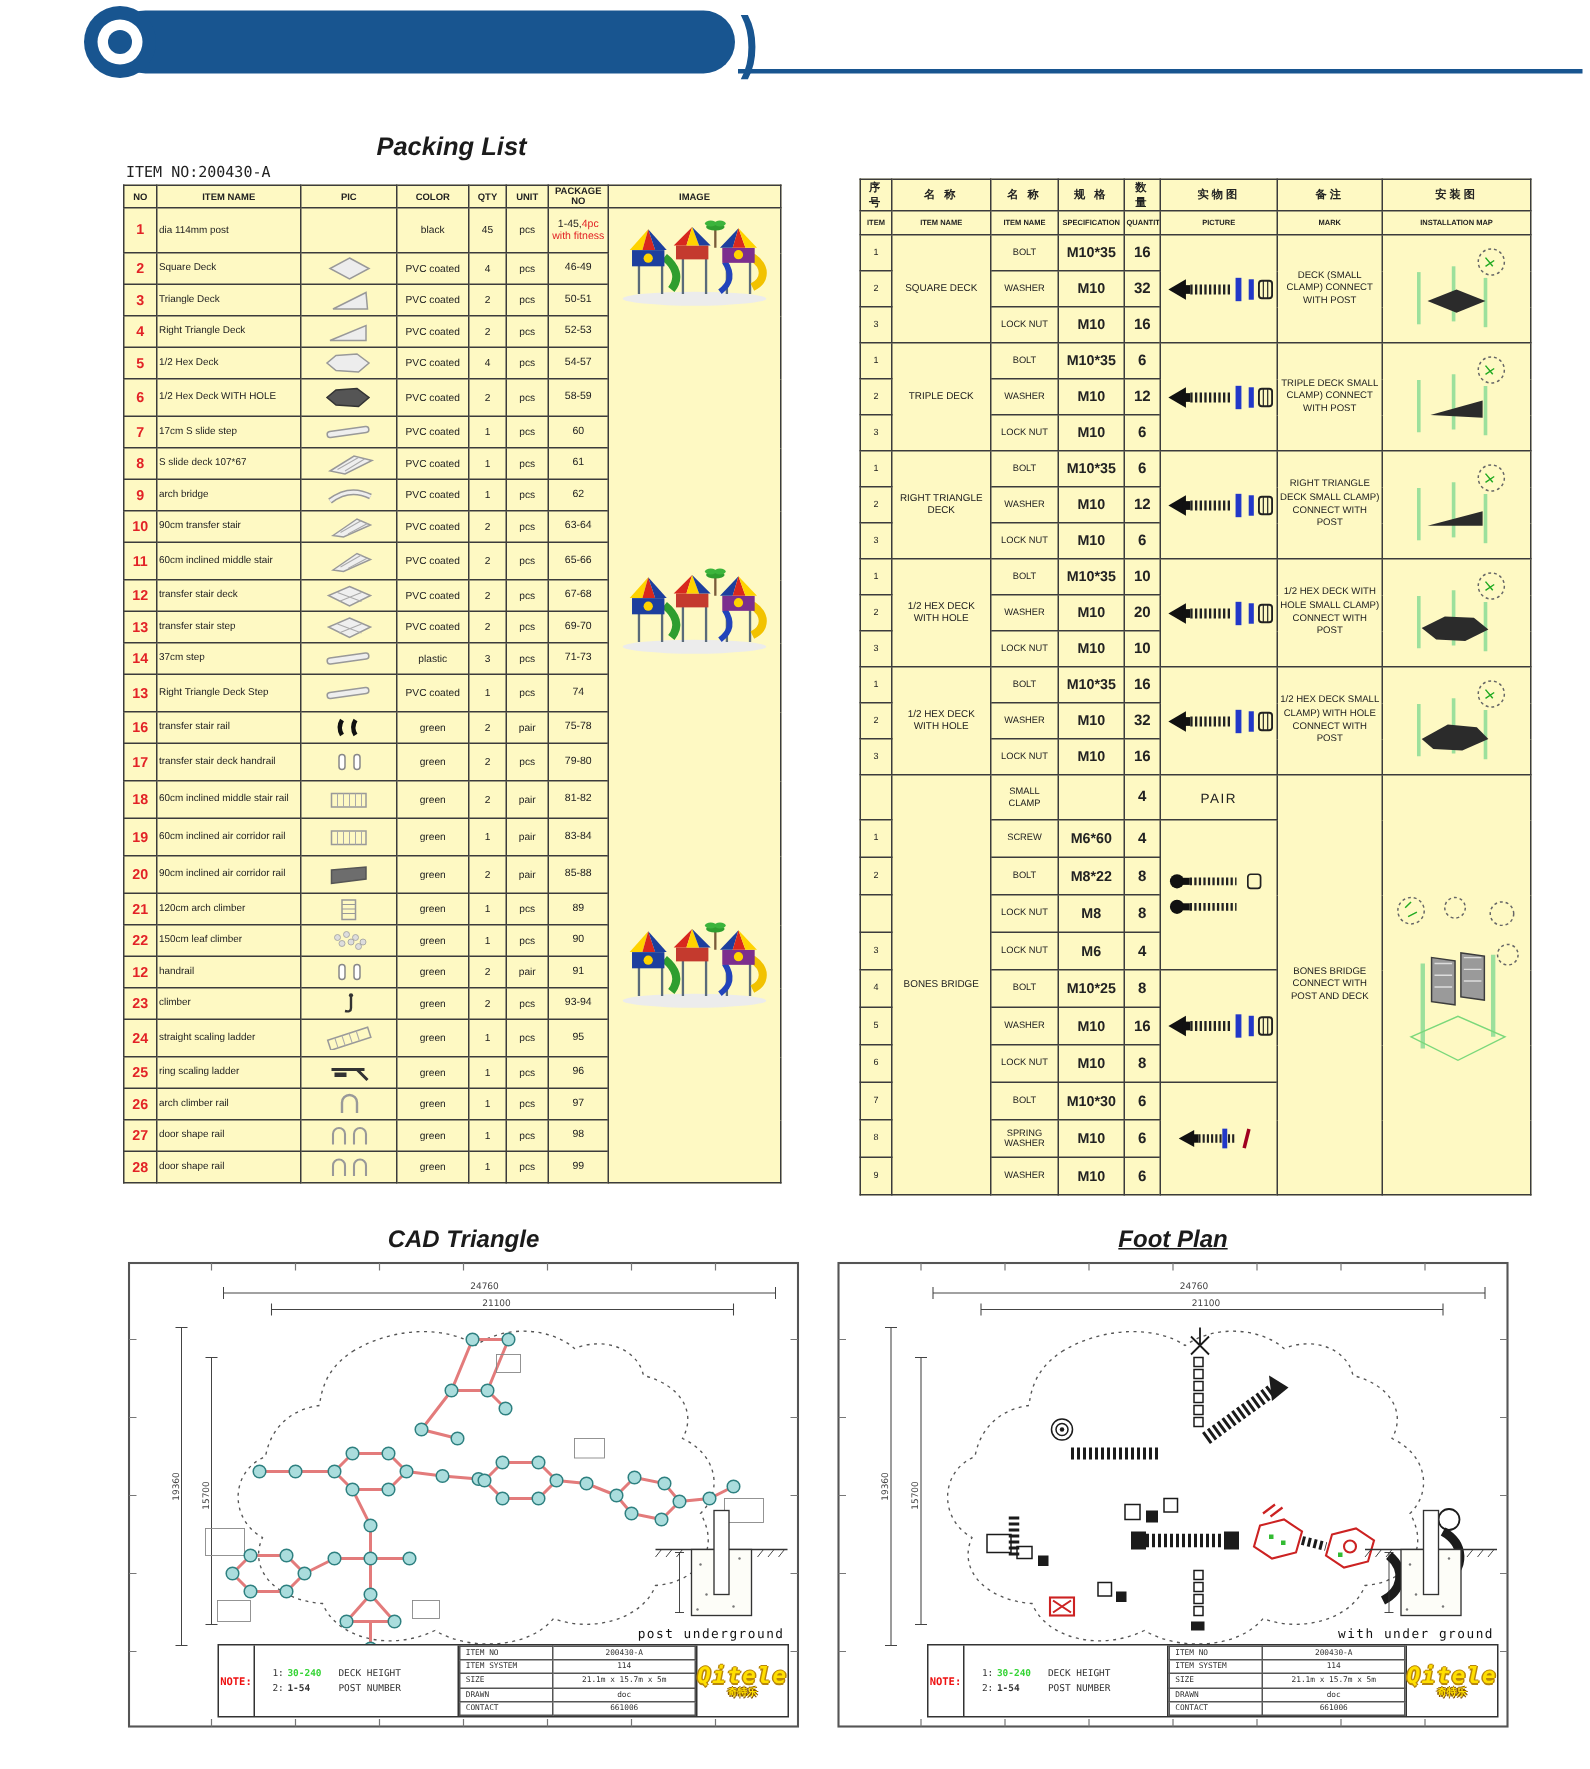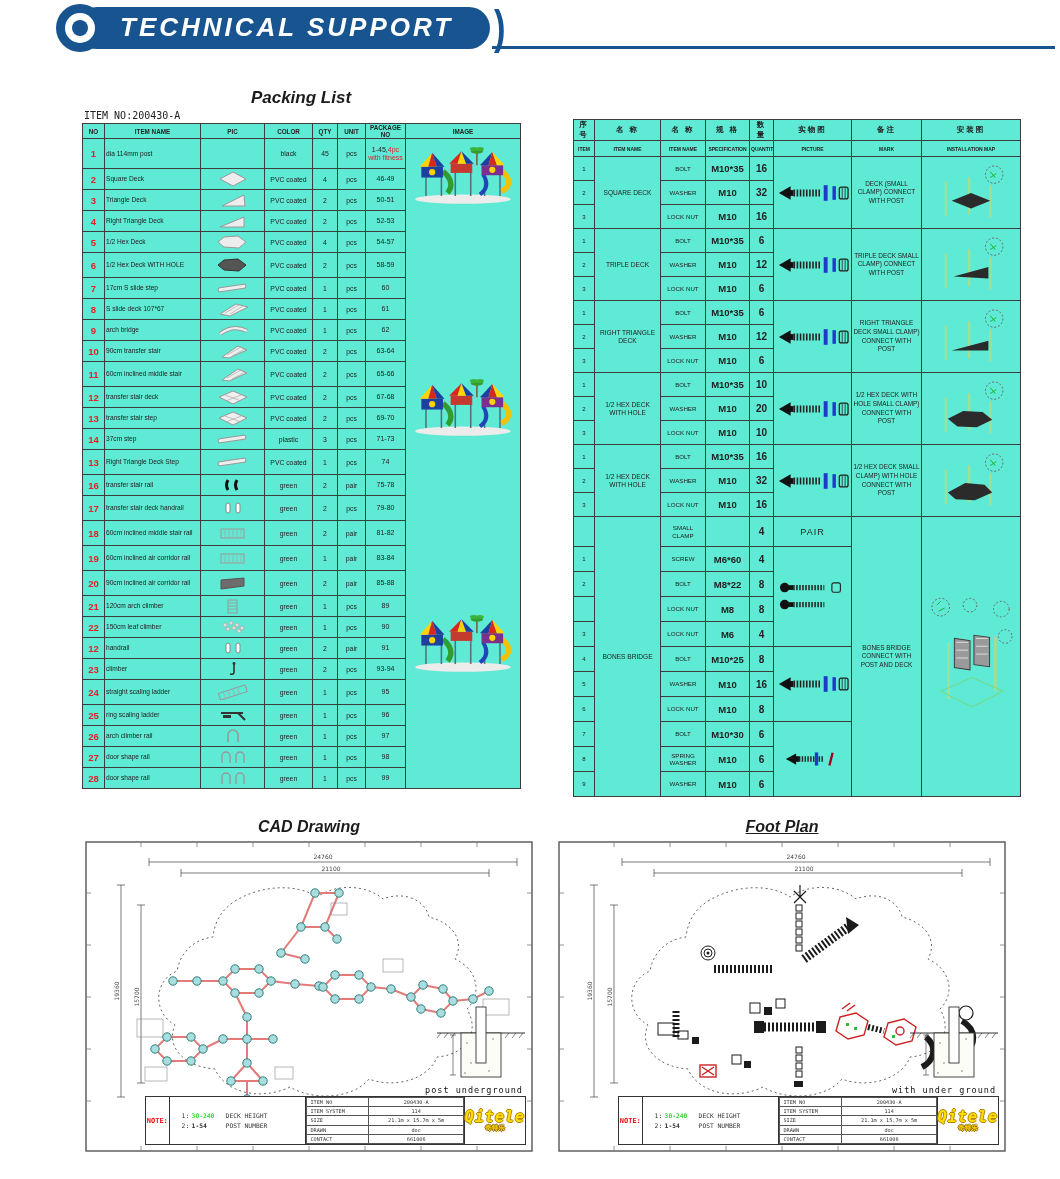--- a/index.html
+++ b/index.html
@@ -13,21 +13,21 @@
   .b-dot{position:absolute;inset:7px;background:#185590;border-radius:50%;}
   .b-title{position:absolute;left:120px;top:12px;font-size:26px;font-style:italic;font-weight:800;
            color:#fff;letter-spacing:3px;white-space:nowrap;}
   .b-paren{position:absolute;left:492px;top:0px;font-size:46px;font-weight:800;color:#185590;transform:scaleX(.75);}
   .b-line{position:absolute;left:492px;top:46px;width:563px;height:3px;background:#185590;}
 
   
   .sec-title{position:absolute;text-align:center;font-style:italic;font-weight:bold;font-size:17px;color:#1b1b1b;}
 
   
-  .doc-table{position:absolute;border-collapse:collapse;table-layout:fixed;background:#5eead4;}
+  .doc-table{position:absolute;border-collapse:collapse;table-layout:fixed;background:#fef9c3;}
   .doc-table td,.doc-table th{border:1px solid #3c3c3c;padding:0 1px;text-align:center;vertical-align:middle;overflow:hidden;}
   .pk-itemno{position:absolute;left:84px;top:110px;font-family:"DejaVu Sans Mono",monospace;font-size:10px;}
   #packing-table th{font-size:6.3px;font-weight:bold;}
   .pk-no{color:#e22226;font-size:9.5px;font-weight:bold;}
   .pk-name{font-size:6.6px;text-align:left !important;line-height:1.15;}
   .pk-color,.pk-qty,.pk-unit{font-size:6.8px;}
   .pk-pkg{font-size:7px;line-height:1.1;}
   .red{color:#e22226;}
   .pk-pic svg{display:block;margin:0 auto;}
   .pk-img{position:relative;vertical-align:top !important;}
@@ -76,21 +76,20 @@
 <body>
 
 <div class="page">
 
   <div class="b-pill"></div>
   <div class="b-circle">
     <div class="b-ring">
       <div class="b-dot"></div>
     </div>
   </div>
-  <div class="b-title">TECHNICAL SUPPORT</div>
   <div class="b-paren">)</div>
   <div class="b-line"></div>
 
   <div class="sec-title" style="left:82px;top:88px;width:438px;">Packing List</div>
   <div class="pk-itemno">ITEM NO:200430-A</div>
   <table class="doc-table" id="packing-table" style="left:82px;top:123px;width:438px;">
     <colgroup>
       <col style="width:22px">
         <col style="width:96px">
         <col style="width:64px">
@@ -968,21 +967,21 @@
         </tr>
         <tr style="height: 25px;">
           <td class="in-item">9</td>
           <td class="in-part">WASHER</td>
           <td class="in-spec">M10</td>
           <td class="in-qty">6</td>
         </tr>
       </tbody>
   </table>
 
-  <div class="sec-title" style="left:85px;top:818px;width:448px;font-size:16px;">CAD Drawing</div>
+  <div class="sec-title" style="left:85px;top:818px;width:448px;font-size:16px;">CAD Triangle</div>
   <div class="frame" style="left:85px;top:841px;">
     <svg width="448" height="311" viewBox="0 0 448 311">
       <rect x="1" y="1" width="446" height="309" fill="none" stroke="#555" stroke-width="1.4"></rect>
       <path d="M56,1 V6 M112,1 V6 M168,1 V6 M224,1 V6 M280,1 V6 M336,1 V6 M392,1 V6 M56,305 V310 M112,305 V310 M168,305 V310 M224,305 V310 M280,305 V310 M336,305 V310 M392,305 V310 M1,52 H6 M1,104 H6 M1,156 H6 M1,208 H6 M1,260 H6 M442,52 H447 M442,104 H447 M442,156 H447 M442,208 H447 M442,260 H447" stroke="#777" stroke-width="0.8"></path>
 
       <path d="M64,21 H432 M64,17 V25 M432,17 V25" stroke="#444" stroke-width="0.7" fill="none"></path>
       <text class="dimtext" x="238" y="18" text-anchor="middle">24760</text>
       <path d="M96,32 H404 M96,28 V36 M404,28 V36" stroke="#444" stroke-width="0.7" fill="none"></path>
       <text class="dimtext" x="246" y="29.5" text-anchor="middle">21100</text>
       <path d="M36,44 V256 M32,44 H40 M32,256 H40" stroke="#444" stroke-width="0.7" fill="none"></path>

